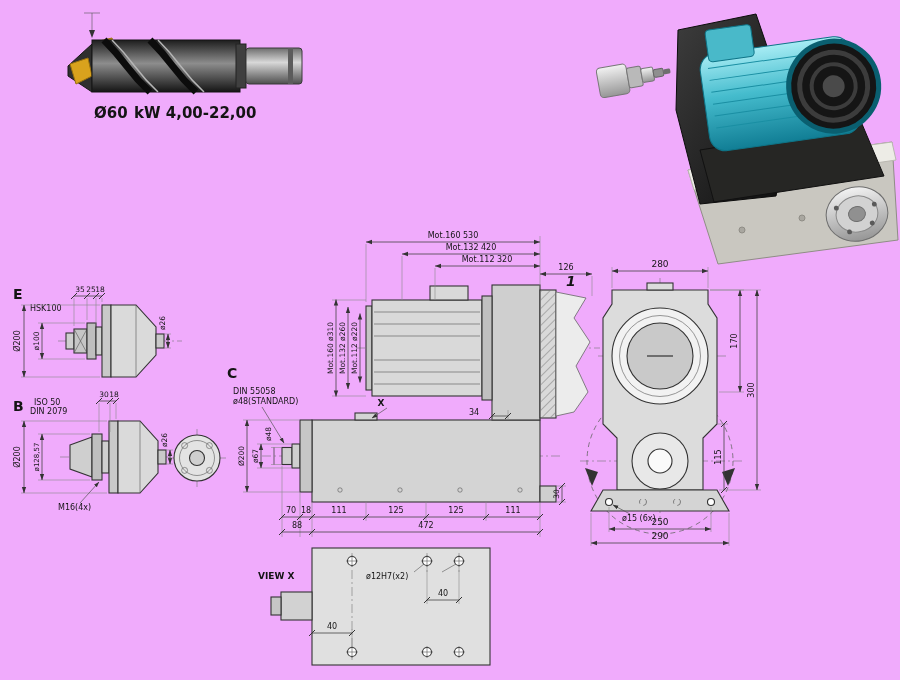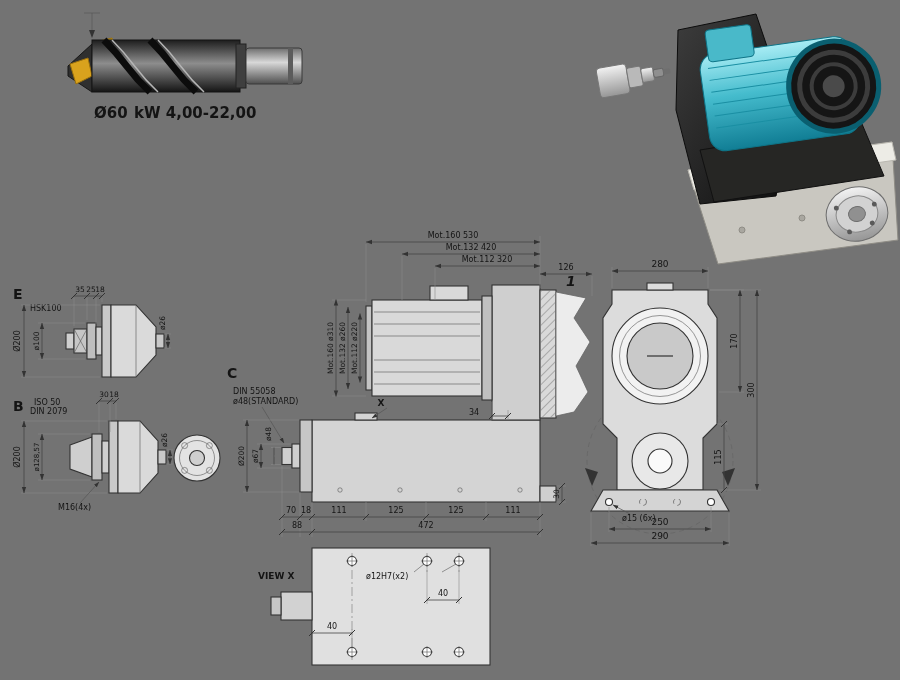--- a/index.html
+++ b/index.html
@@ -1,16 +1,16 @@
 <!DOCTYPE html>
 <html><head>
 <meta charset="utf-8">
 <style>
   html,body{margin:0;padding:0;background:#fff;}
-  .canvas{position:relative;width:900px;height:680px;background:#737373;overflow:hidden;
+  .canvas{position:relative;width:900px;height:680px;background:#f0abfc;overflow:hidden;
           font-family:"DejaVu Sans", sans-serif;}
   svg{position:absolute;left:0;top:0;}
   text{fill:#141414;font-family:"DejaVu Sans", sans-serif;}
   .t7{font-size:7px;}
   .t75{font-size:7.5px;}
   .t8{font-size:8px;}
   .t9{font-size:9px;}
   .lbl{font-size:14px;font-weight:bold;}
   .cap{font-size:15px;font-weight:bold;}
   .callout{font-size:14px;font-weight:bold;font-style:italic;}

